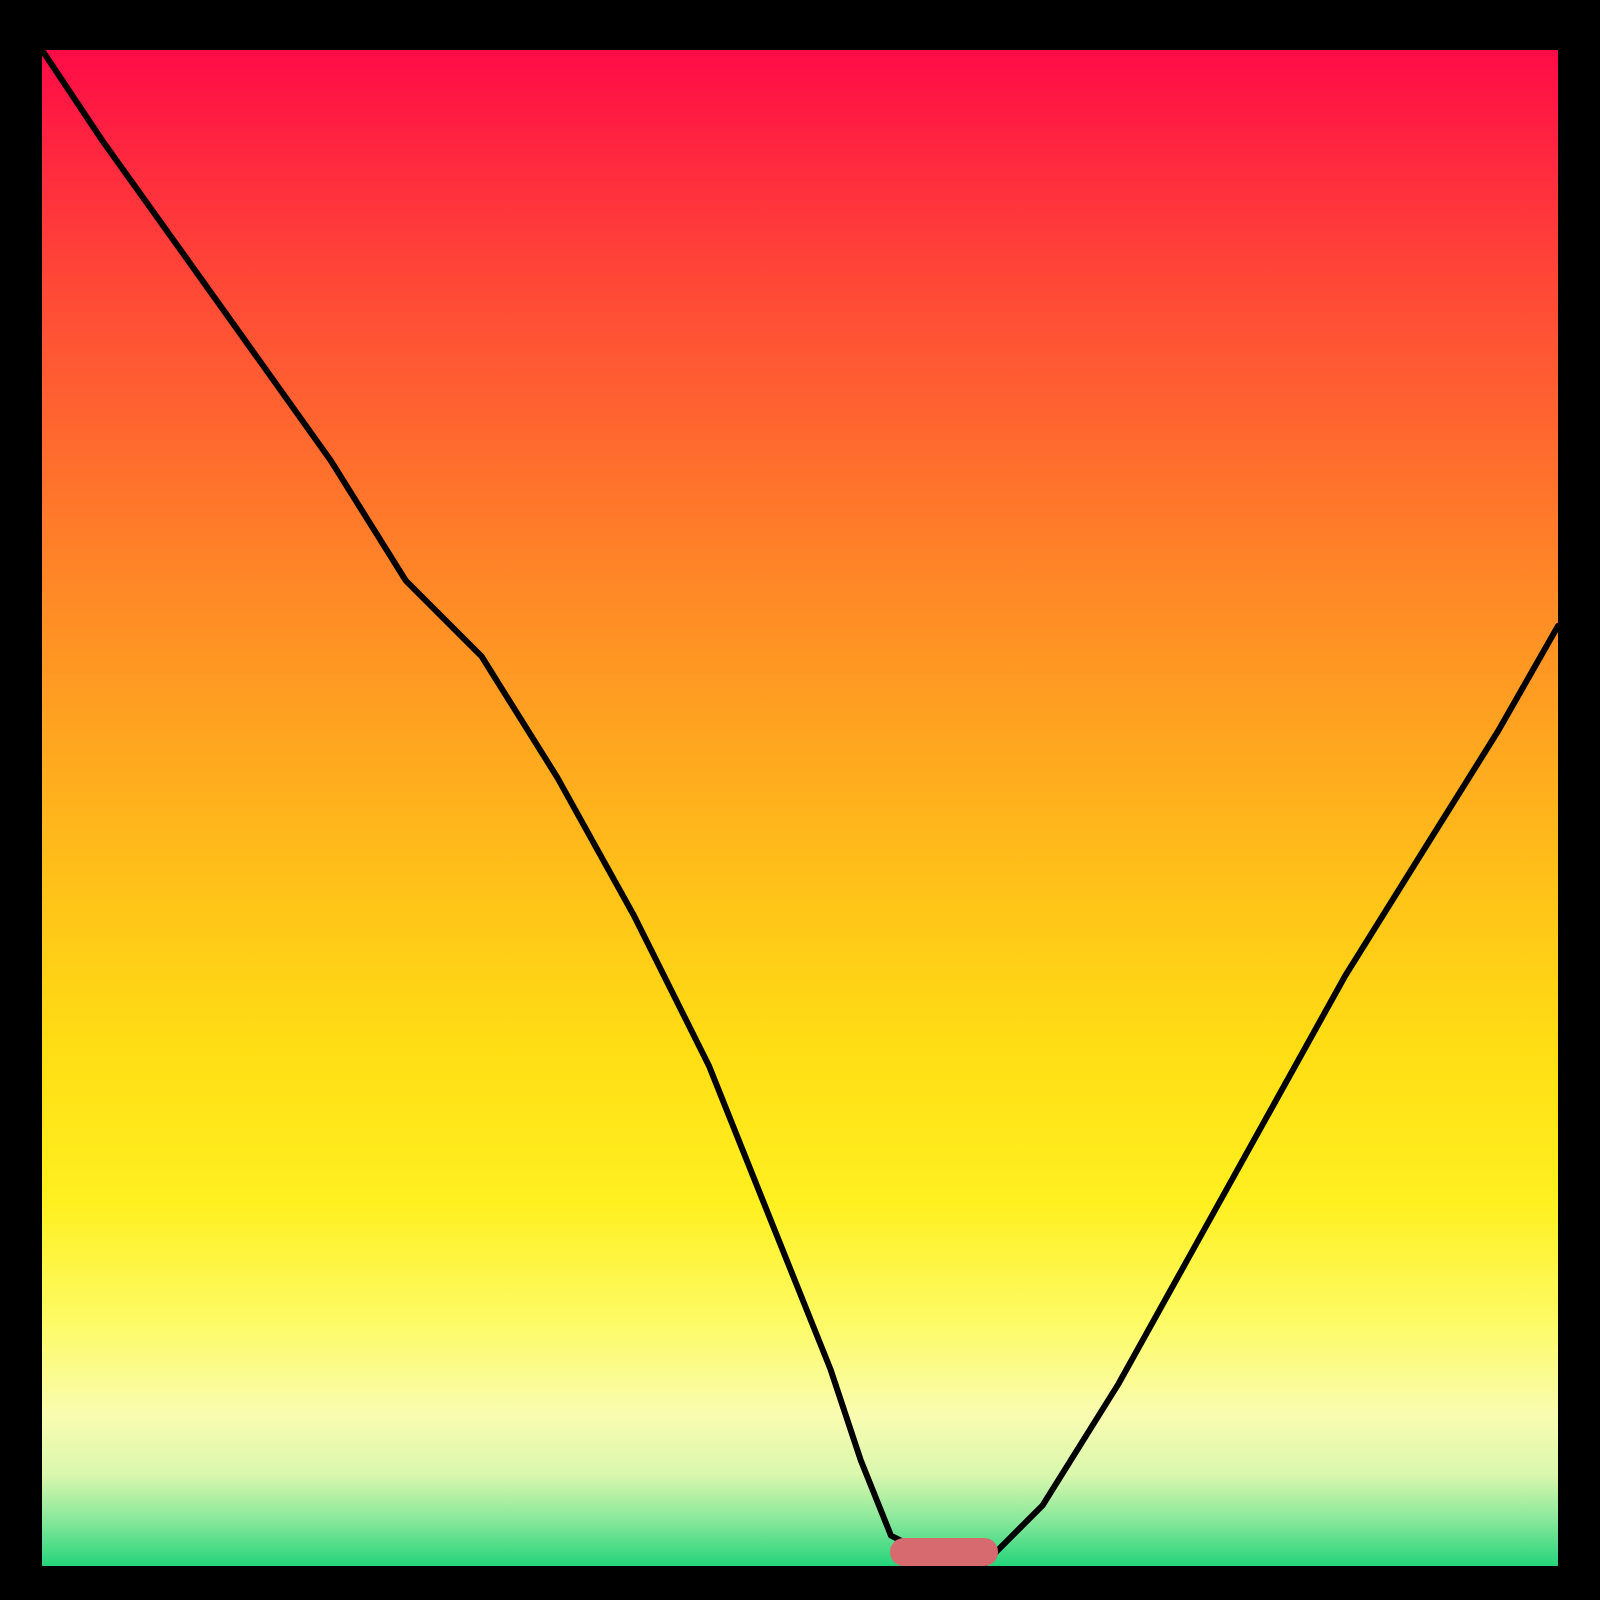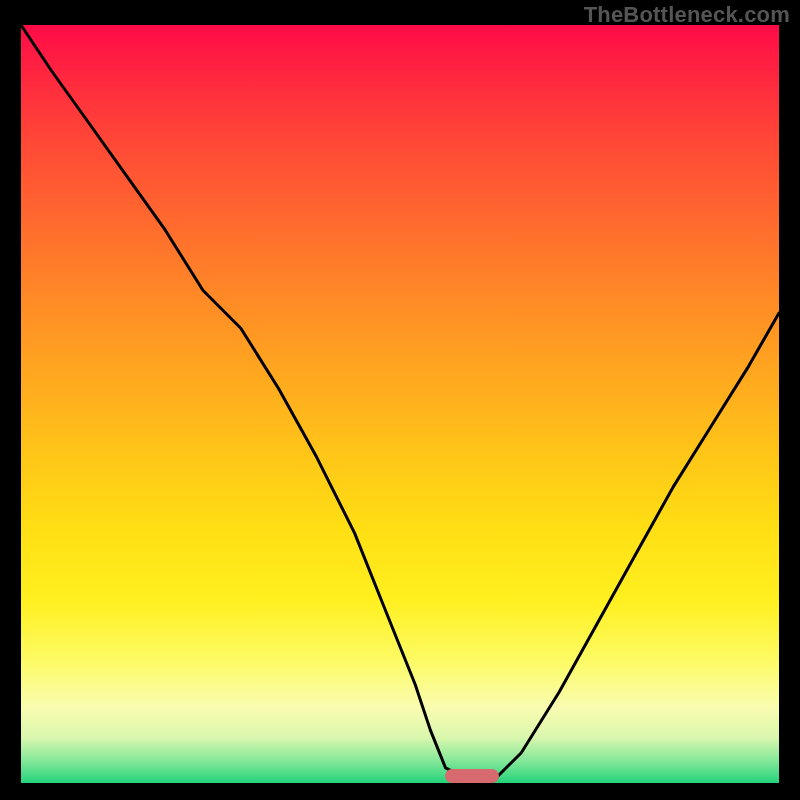--- a/index.html
+++ b/index.html
@@ -67,21 +67,20 @@
     z-index: 4;
     height: 14px;
     border-radius: 7px;
     background: #d66a6e;
   }
 </style>
 </head>
 <body>
 
 <div class="frame">
-  <div class="watermark">TheBottleneck.com</div>
 
   <div class="plot">
     <div class="gradient"></div>
 
     <svg class="curve" viewBox="0 0 758 758" preserveAspectRatio="none">
       <path id="curve-path" d="M 0.0 0.0 L 30.3 45.5 L 68.2 98.5 L 106.1 151.6 L 144.0 204.7 L 181.9 265.3 L 219.8 303.2 L 257.7 363.8 L 295.6 432.1 L 333.5 507.9 L 363.8 583.7 L 394.2 659.5 L 409.3 704.9 L 424.5 742.8 L 454.8 758.0 L 470.0 758.0 L 500.3 727.7 L 538.2 667.0 L 576.1 598.8 L 614.0 530.6 L 651.9 462.4 L 689.8 401.7 L 727.7 341.1 L 758.0 288.0" fill="none" stroke="#000" stroke-width="3" stroke-linejoin="round" stroke-linecap="round"></path>
     </svg>
 
     <div class="marker" id="opt-marker" style="left: 424.48px; width: 53.06px; top: 744.21px;"></div>
   </div>

